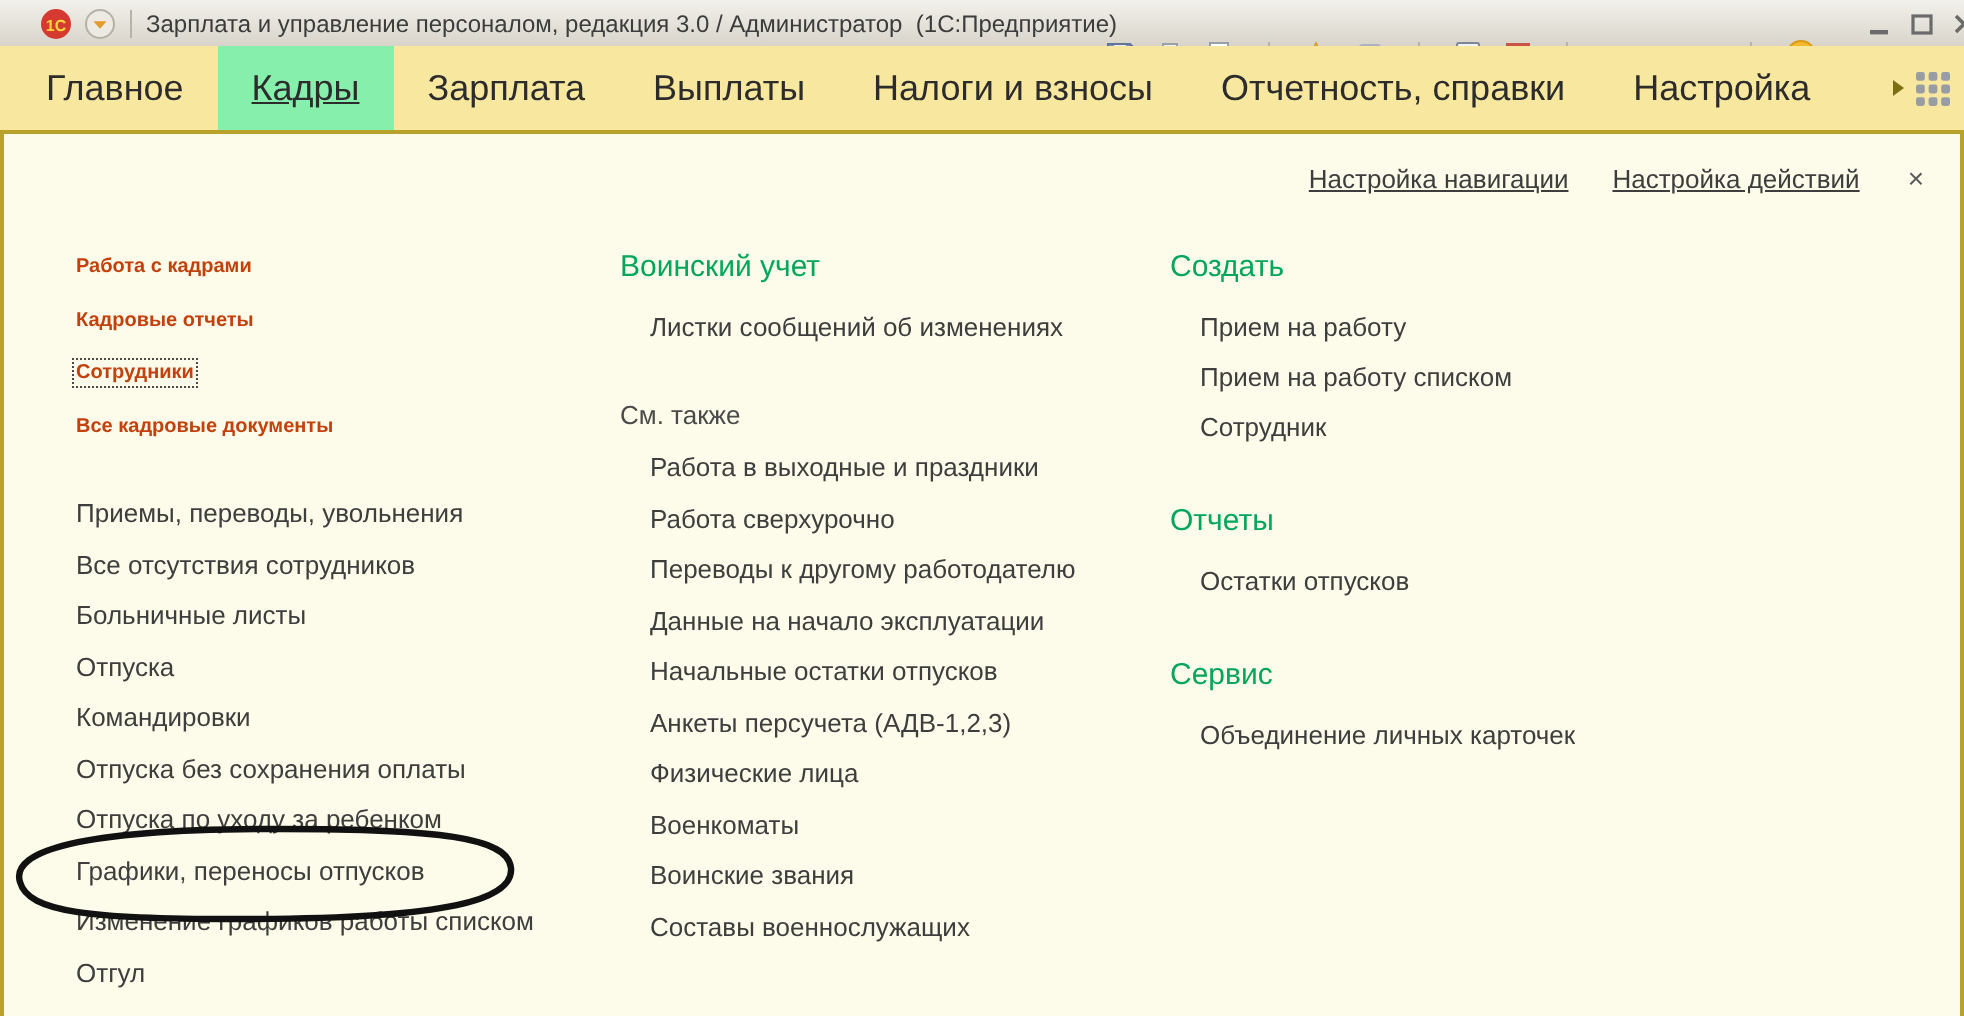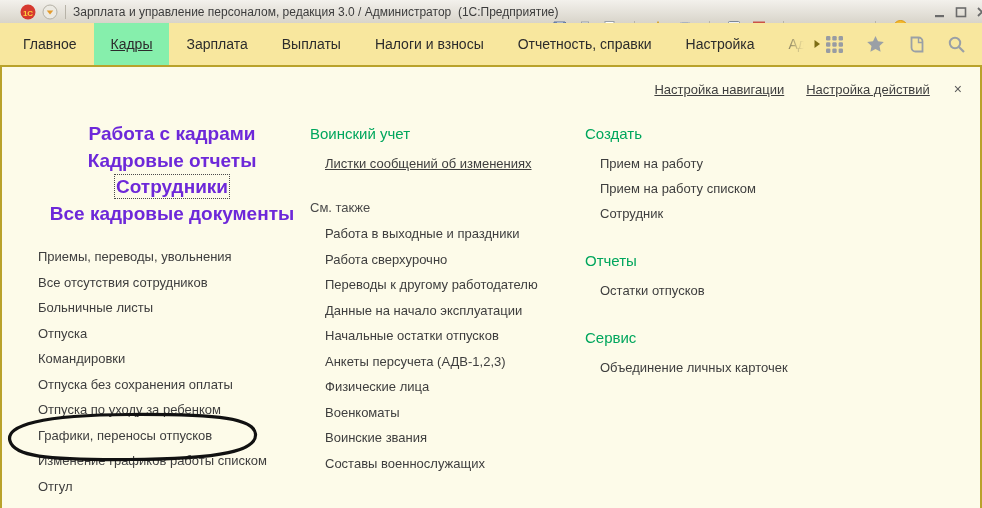--- a/index.html
+++ b/index.html
@@ -31,21 +31,21 @@
     display:flex;align-items:center;gap:7px;
   }
   
   .tabbar{
     position:absolute;left:0;top:23px;width:982px;height:44px;
     background:#f8e79e;border-bottom:2px solid #b9a22b;
     display:flex;align-items:stretch;padding-left:6px;box-sizing:border-box;
   }
   .tab{
     display:flex;align-items:center;padding:0 17px;
-    font-size:14px;color:#2c2c2c;white-space:nowrap;cursor:default;
+    font-size:18px;color:#2c2c2c;white-space:nowrap;cursor:default;
   }
   .tab.active{background:#86efac;}
   .tab.active .tab-label{text-decoration:underline;}
   .tab.truncated{position:relative;max-width:138px;overflow:hidden;padding-right:2px;}
   .tab.truncated::after{
     content:'';position:absolute;right:0;top:0;bottom:0;width:34px;
     background:linear-gradient(to right,rgba(248,231,158,0),#f8e79e 85%);
   }
   .tab-overflow{display:flex;align-items:center;padding:0 4px;}
   .tab-tools{
@@ -62,34 +62,34 @@
     position:absolute;top:14px;right:16px;display:flex;align-items:center;gap:22px;
     font-size:13px;color:#3e3e3e;
   }
   .panel-header .hlink{cursor:default;text-decoration:underline;}
   .panel-close{font-size:14px;color:#5a5a5a;cursor:default;padding:0 2px;}
   .col{position:absolute;top:54px;}
   .col1{left:36px;width:268px;}
   .col2{left:308px;width:270px;}
   .col3{left:583px;width:280px;}
   .blink{
-    font-size:19px;font-weight:700;color:#6d28d9;height:26.5px;line-height:26.5px;
-    white-space:nowrap;cursor:default;text-align:center;
+    font-size:10px;font-weight:700;color:#c2410c;height:26.5px;line-height:26.5px;
+    white-space:nowrap;cursor:default;
   }
   .blink .focus-box{outline:1px dotted #4a4a4a;outline-offset:1px;}
   .linklist .link{
     font-size:13px;color:#3e3e3e;height:25.5px;line-height:25.5px;
     white-space:nowrap;cursor:default;
   }
   .col1 .linklist{margin-top:17px;}
   .green-header{
     font-size:15px;color:#00a65d;height:30px;line-height:26px;white-space:nowrap;
   }
   .indent .link{padding-left:15px;}
-  .col2 .section-list .link{height:26px;line-height:26px;text-decoration:underline;}
+  .col2 .section-list .link{height:26px;line-height:26px;}
   .see-also-label{
     font-size:13px;color:#4a4a4a;height:26px;line-height:26px;margin-top:18px;
   }
   .col3 .group{margin-bottom:22px;}
   .col3 .linklist .link{height:25px;line-height:25px;}
   
   .annotation{position:absolute;left:0;top:344px;pointer-events:none;}
   svg text{font-family:"Liberation Sans","DejaVu Sans",sans-serif;}
 </style>
 </head>

